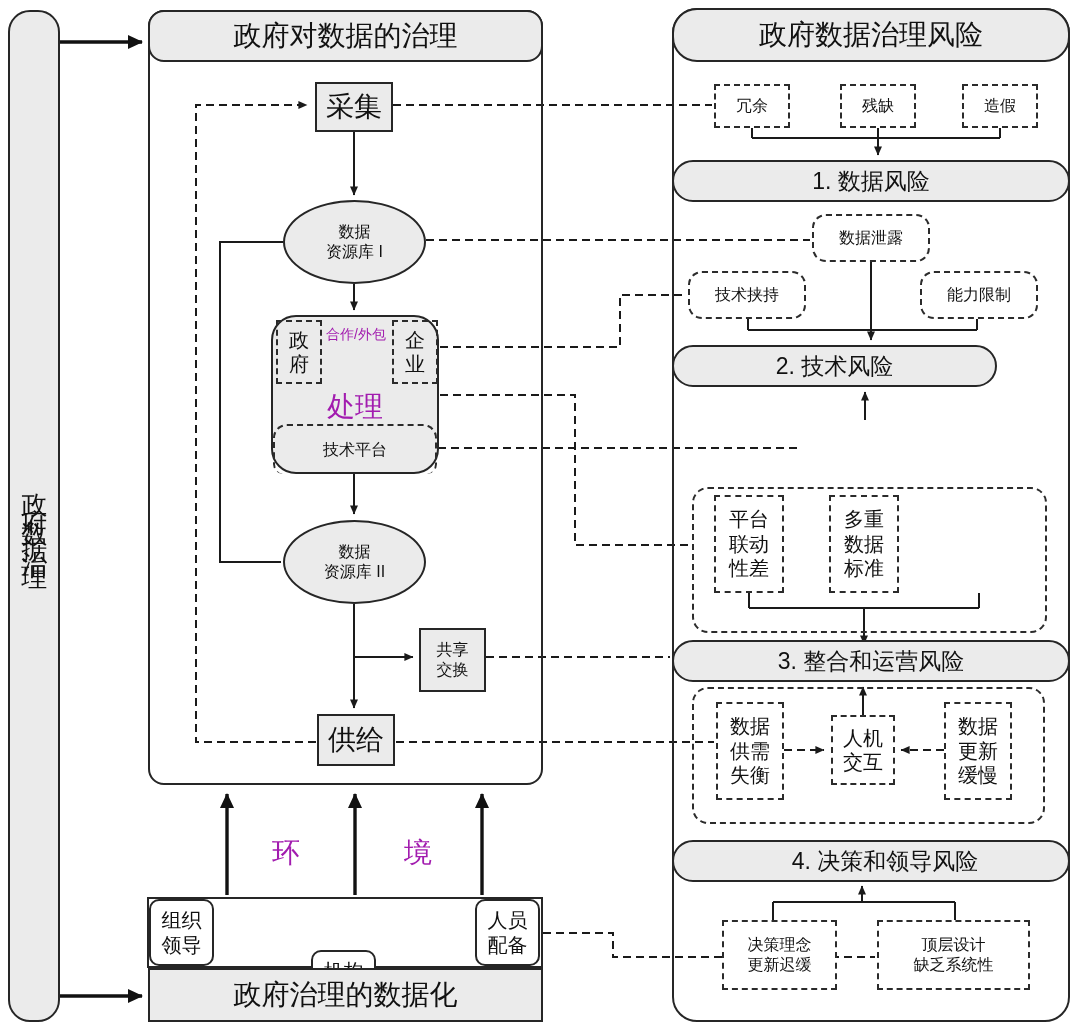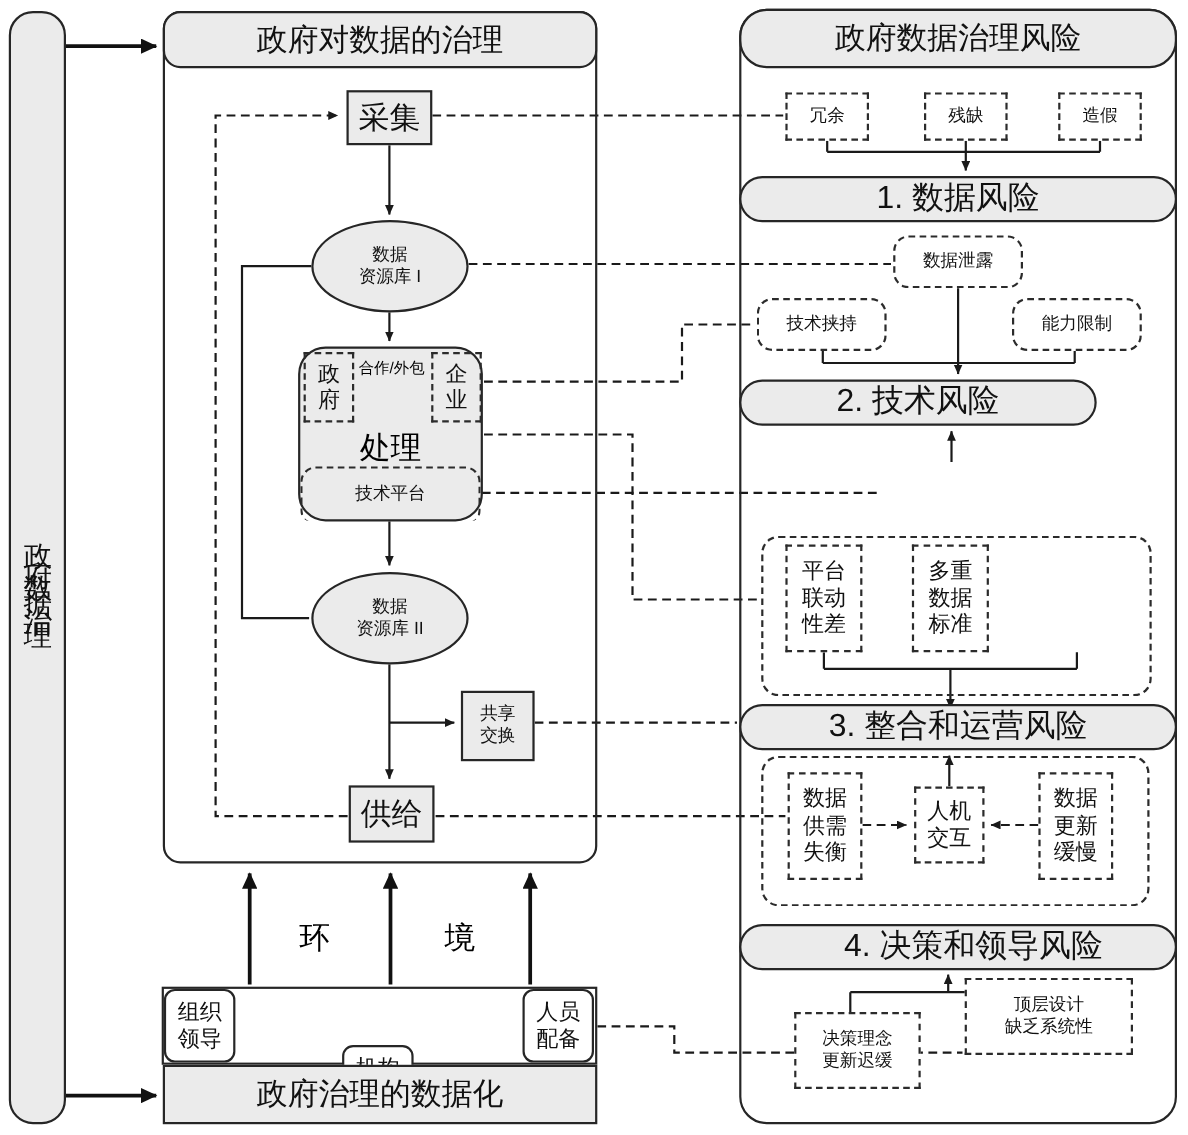--- a/index.html
+++ b/index.html
@@ -13,30 +13,30 @@
   .node{
     position:absolute;z-index:2;display:flex;align-items:center;justify-content:center;
     text-align:center;white-space:pre-line;line-height:1.22;color:#111;
   }
   .solid{border:2px solid #262626;}
   .dashed{border:2px dashed #2b2b2b;}
   .gray{background:#ebebeb;}
   .white{background:#ffffff;}
   .transparent{background:transparent;}
   .r10{border-radius:10px;} .r12{border-radius:0;} .r14{border-radius:14px;}
-  .r16{border-radius:16px;} .r18{border-radius:25px;} .r22{border-radius:22px;}
+  .r16{border-radius:16px;} .r18{border-radius:25px;font-family:Liberation Serif, serif;} .r22{border-radius:22px;}
   .pill{border-radius:21px;}
   .ellipse{border-radius:50%;}
-  .f24{font-size:28px;} .f23{font-size:29px;} .f22{font-size:16px;}
+  .f24{font-size:28px;} .f23{font-size:23px;} .f22{font-size:16px;}
   .f20{font-size:20px;} .f14{font-size:14px;}
   .vertical{
     writing-mode:vertical-rl;text-orientation:upright;letter-spacing:0.55em;
     font-size:26px;
   }
-  .label{position:absolute;z-index:2;text-align:center;white-space:pre-line;color:#000000;}
+  .label{position:absolute;z-index:2;text-align:center;white-space:pre-line;color:#a21caf;}
   .platform-section{
     border:2px dashed #2b2b2b;border-bottom:none;
     border-radius:14px 14px 10px 10px;background:transparent;
   }
 </style>
 </head>
 <body>
 
 <div class="stage">
 
@@ -167,16 +167,16 @@
 失衡</div>
   <div class="node dashed white r12 f20" style="left:831px;top:715px;width:64px;height:70px;">人机
 交互</div>
   <div class="node dashed white r12 f20" style="left:944px;top:702px;width:68px;height:98px;">数据
 更新
 缓慢</div>
 
   <div class="node solid gray pill f23" style="left:672px;top:840px;width:398px;height:42px;padding-left:28px;">4. 决策和领导风险</div>
   <div class="node dashed white r12 f22" style="left:722px;top:920px;width:115px;height:70px;">决策理念
 更新迟缓</div>
-  <div class="node dashed white r12 f22" style="left:877px;top:889px;width:153px;height:70px;">顶层设计
+  <div class="node dashed white r12 f22" style="left:877px;top:920px;width:153px;height:70px;">顶层设计
 缺乏系统性</div>
 
 </div>
 
 </body></html>

